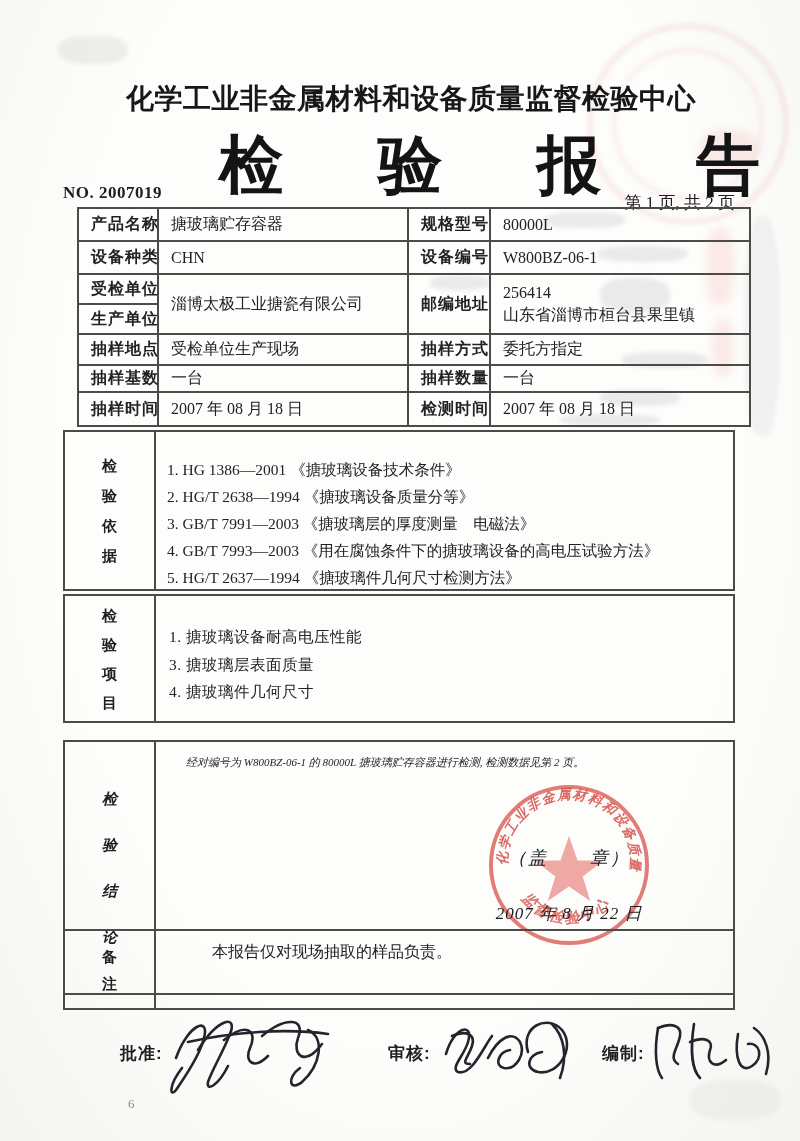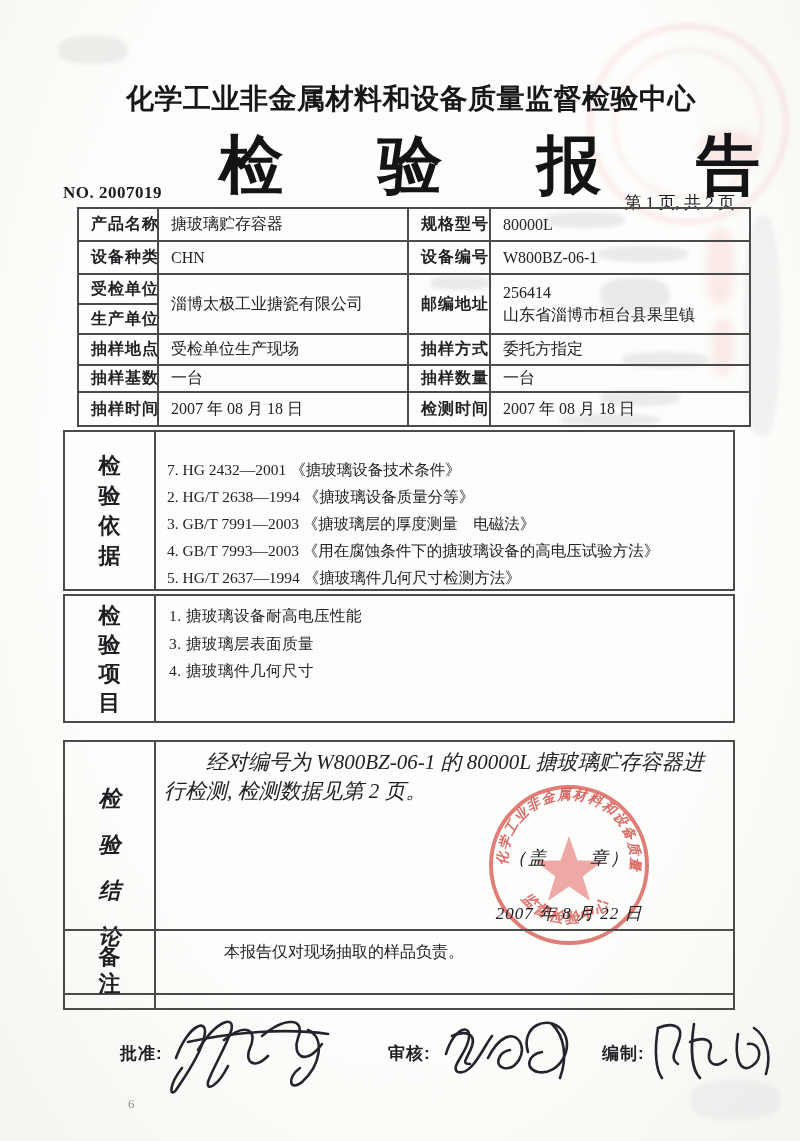--- a/index.html
+++ b/index.html
@@ -50,38 +50,38 @@
     position:absolute;left:63px;width:672px;
     border:2px solid #4b4b49;display:flex;box-sizing:border-box;
     background:transparent;
   }
   .section .label-col{
     width:89px;flex:0 0 89px;border-right:2px solid #4b4b49;
     display:flex;align-items:center;justify-content:center;
   }
   .vlabel{
     font-family:"Liberation Sans","DejaVu Sans",sans-serif;
-    font-weight:600;font-size:22px;color:#1f1f23;
+    font-weight:600;font-size:15px;color:#1f1f23;
     width:1.15em;word-break:break-all;text-align:center;
   }
   .lh-basis{line-height:30px;}
   .lh-items{line-height:29px;}
   .lh-concl{line-height:46px;}
   .lh-rem{line-height:27px;}
   .section .content-col{flex:1 1 auto;position:relative;}
   .list{margin:0;padding:0;list-style:none;font-size:15.5px;color:#222226;}
   .basis-list{padding:24px 8px 0 11px;line-height:27px;}
-  .items-list{padding:6px 8px 0 13px;line-height:27.5px;}
+  .items-list{padding:27px 8px 0 13px;line-height:27.5px;}
   .items-list li{letter-spacing:0.5px;}
   .concl-par{
     margin:0;padding:6px 14px 0 8px;text-indent:2em;
-    font-size:21px;line-height:29px;color:#222226;
+    font-size:11px;line-height:29px;color:#222226;
   }
   .remarks-par{
-    margin:0;padding:8px 14px 0 12px;text-indent:3.5em;
+    margin:0;padding:8px 14px 0 0;text-indent:3.5em;
     font-size:16px;line-height:26px;color:#222226;
   }
   
   .stamp{position:absolute;left:328px;top:38px;width:170px;height:170px;filter:blur(0.4px);}
   .seal-note{
     position:absolute;left:328px;top:104px;width:170px;
     display:flex;justify-content:center;gap:42px;
     font-size:18px;color:#1c1c20;letter-spacing:2px;z-index:3;
   }
   .seal-date{
@@ -188,21 +188,21 @@
     </tr>
   </tbody>
     </table>
 
   <div class="section" style="top:430px;height:161px;">
     <div class="label-col">
       <div class="vlabel lh-basis">检验依据</div>
     </div>
     <div class="content-col">
       <ul class="list basis-list">
-        <li>7. HG 2432—2001 《搪玻璃设备技术条件》</li>
+        <li>1. HG 1386—2001 《搪玻璃设备技术条件》</li>
         <li>2. HG/T 2638—1994 《搪玻璃设备质量分等》</li>
         <li>3. GB/T 7991—2003 《搪玻璃层的厚度测量　电磁法》</li>
         <li>4. GB/T 7993—2003 《用在腐蚀条件下的搪玻璃设备的高电压试验方法》</li>
         <li>5. HG/T 2637—1994 《搪玻璃件几何尺寸检测方法》</li>
       </ul>
     </div>
   </div>
 
   <div class="section" style="top:594px;height:129px;">
     <div class="label-col">

